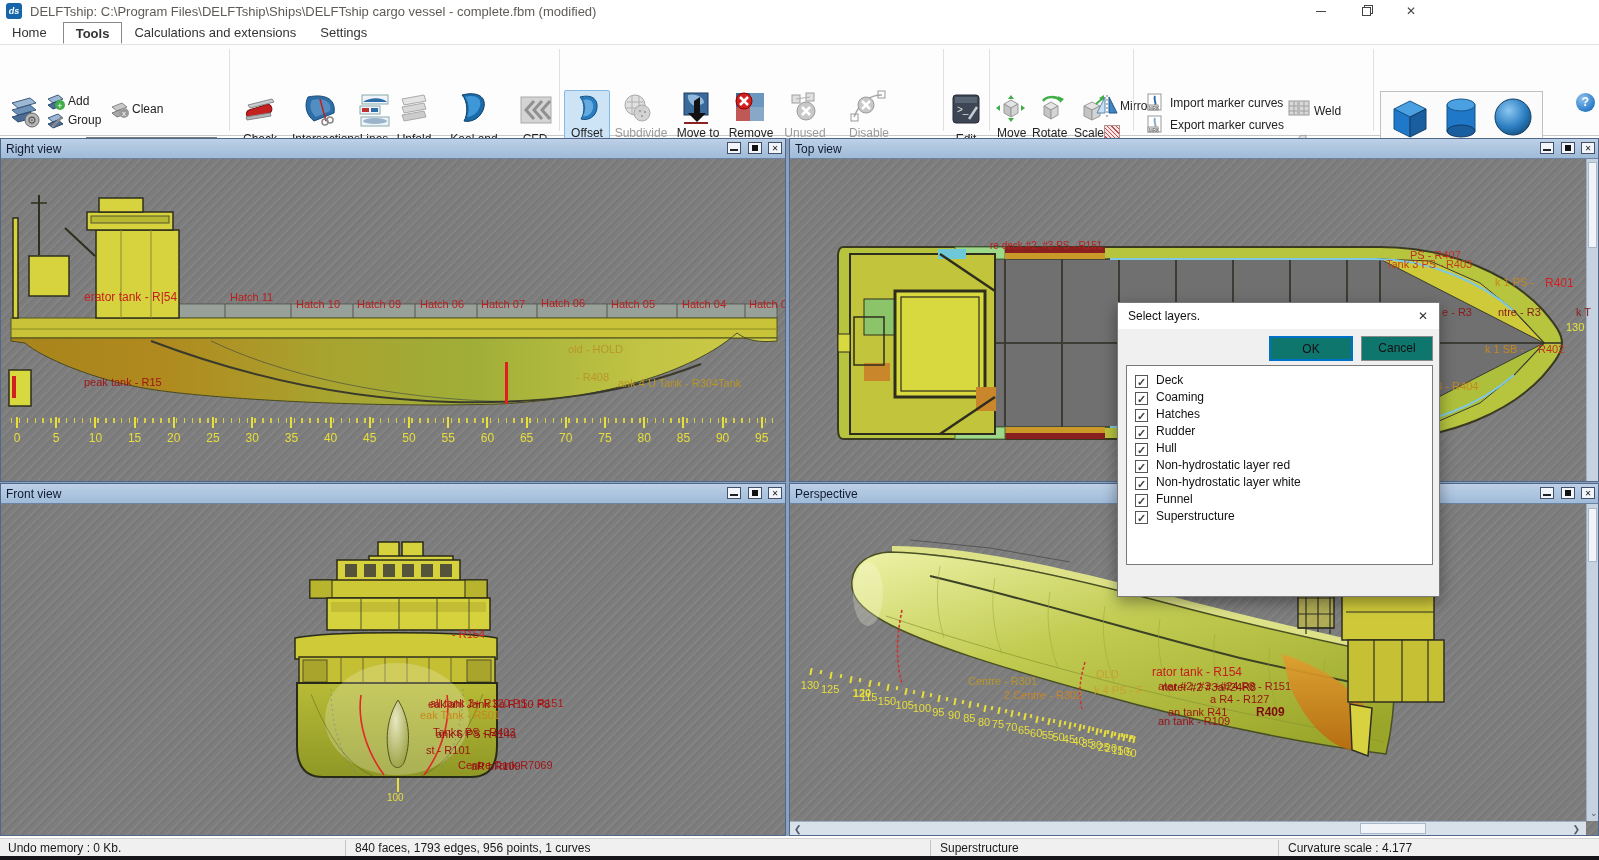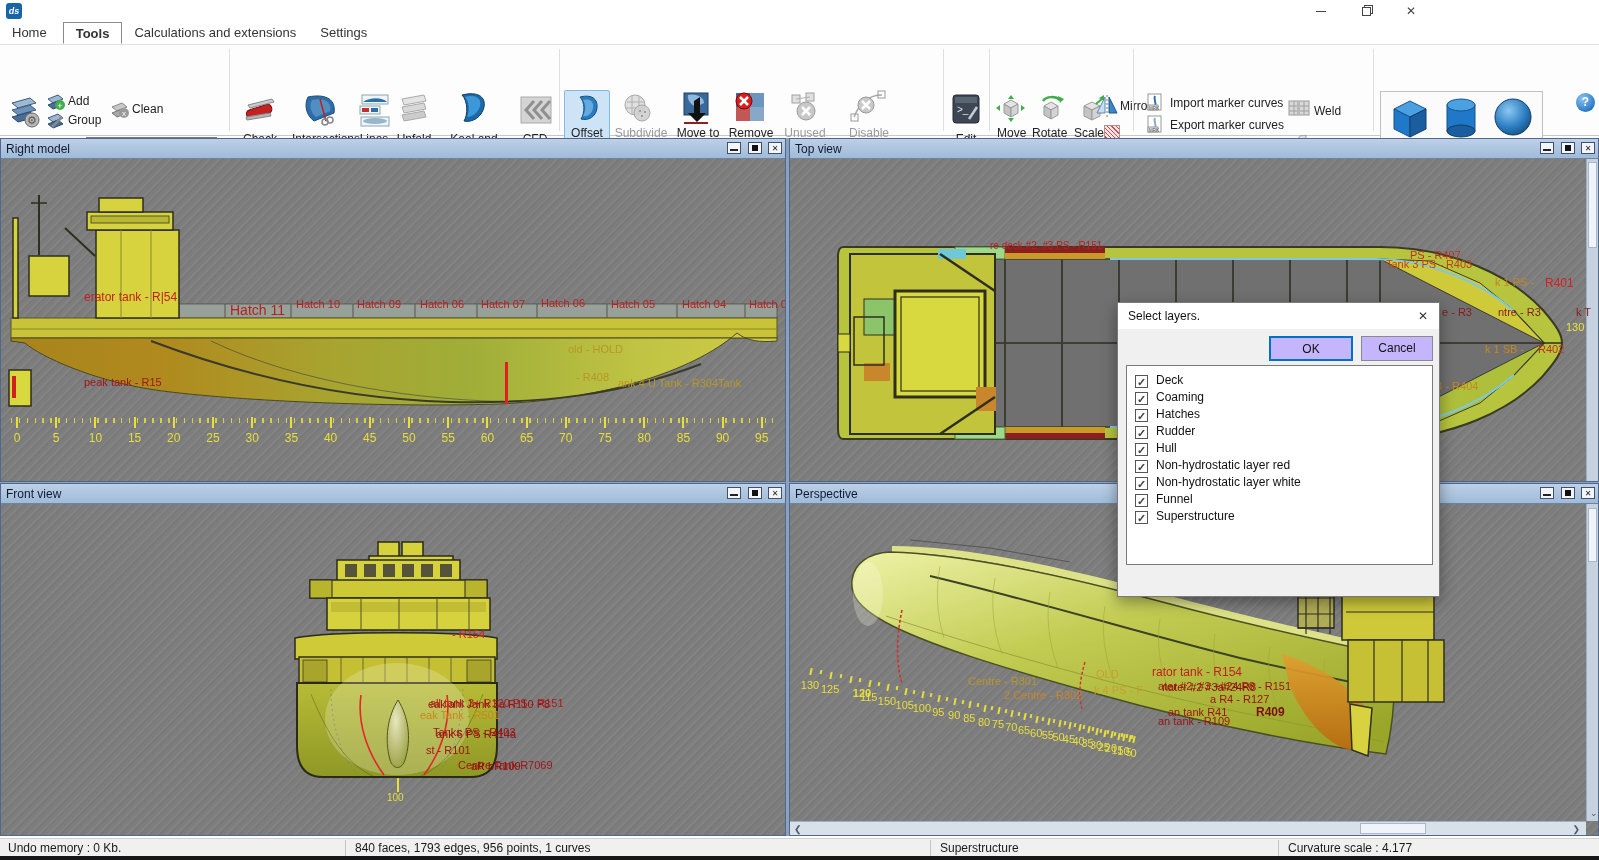--- a/index.html
+++ b/index.html
@@ -60,40 +60,41 @@
   .sbv { position:absolute; width:12px; background:#c6d2df; border-left:1px solid #9fb0c2; }
   .sbh { position:absolute; height:14px; background:#d8e0e9; border-top:1px solid #9fb0c2; }
   .sbthumb { position:absolute; background:#f0f4f8; border:1px solid #a8b8c8; }
   .sbarrow { position:absolute; font-size:9px; color:#4a5a6a; line-height:12px; }
   
   #dialog { position:absolute; left:1117px; top:302px; width:323px; height:295px; background:#f0f0f0;
     border:1px solid #7a7a7a; box-shadow:0 5px 14px rgba(0,0,0,0.38); z-index:100; }
   #dlg-title { position:absolute; left:0; top:0; right:0; height:26px; background:#fff; }
   #dlg-title .t { position:absolute; left:10px; top:6px; font-size:12px; color:#111; }
   #dlg-close { position:absolute; right:8px; top:5px; width:16px; height:16px; font-size:12px; color:#333; text-align:center; line-height:16px; }
-  .dbtn { position:absolute; top:33px; height:25px; background:#c4b5fd; font-size:12px; color:#111;
+  .dbtn { position:absolute; top:33px; height:25px; background:#0f766e; font-size:12px; color:#111;
     text-align:center; line-height:22px; }
   #dlg-ok { left:151px; width:84px; border:2px solid #0071c8; }
   #dlg-cancel { left:243px; width:72px; border:1px solid #8a8a8a; }
   #dlg-list { position:absolute; left:8px; top:62px; width:307px; height:200px; background:#fff; border:1px solid #7a7a7a; padding-top:4px; }
   .dlg-row { height:17px; padding-left:8px; }
   .dlg-cb { display:inline-block; width:13px; height:13px; border:1px solid #555; background:#fff;
     font-size:11px; line-height:12px; text-align:center; color:#444; vertical-align:-2px; font-weight:bold; }
   .dlg-lbl { font-size:12px; color:#111; margin-left:8px; }
   
   #statusbar { position:absolute; left:0; top:838px; width:1599px; height:18px; background:#f0f0f0; border-top:1px solid #d2d2d2; }
   #statusbar .seg { position:absolute; top:2px; font-size:12px; color:#1a1a1a; white-space:nowrap; }
   #statusbar .ssep { position:absolute; top:1px; width:1px; height:16px; background:#c4c4c4; }
   #bottomstrip { position:absolute; left:0; top:856px; width:1599px; height:4px; background:#15151a; }
 </style>
 </head>
 <body>
 
 <div id="titlebar">
   <div id="app-icon">ds</div>
+  <div id="title-text">DELFTship: C:\Program Files\DELFTship\Ships\DELFTship cargo vessel - complete.fbm (modified)</div>
   <div class="wctl min"><span class="minbar"></span></div>
   <div class="wctl max"><span class="sq sq2"></span></div>
   <div class="wctl close">✕</div>
 </div>
 
 <div id="menubar">
     <div class="tab">Home</div>
     <div class="tab active">Tools</div>
     <div class="tab">Calculations and extensions</div>
     <div class="tab">Settings</div>
@@ -400,21 +401,21 @@
   <div class="rlab c" style="left:1488px;top:96px;width:50px;font-size:11px">Sphere</div>
   <div class="rcap" style="left:1374px;width:176px">3D Primitives</div>
   <div class="helpc" style="left:1527px">?</div>
   <div class="ricon" style="left:1576px;top:48px;width:19px;height:19px;border-radius:50%;background:radial-gradient(circle at 35% 30%,#8ec2ee,#2a7cc8 70%,#14508c);color:#fff;font-size:12px;font-weight:bold;text-align:center;line-height:19px">?</div>
 </div>
 
 <div id="vparea">
 
   <div class="vp" style="left:0;top:0;width:786px;height:344px">
     <div class="vp-head">
-      <span class="vp-title">Right model</span>
+      <span class="vp-title">Right view</span>
       <span class="vp-btns">
         <span class="vpb mn"></span>
         <span class="vpb mx"></span>
         <span class="vpb cl"></span>
       </span>
     </div>
     <div class="vp-content">
       <svg width="784" height="323" viewBox="0 0 784 323">
         <defs>
           <linearGradient id="rvG" x1="0" y1="0" x2="1" y2="0">
@@ -499,21 +500,21 @@
           <span class="rlnum" style="left: 632.2px; top: 272px;">80</span>
           <div class="rltick" style="left: 681.4px; top: 258px; width: 2px; height: 11px;"></div>
           <span class="rlnum" style="left: 671.4px; top: 272px;">85</span>
           <div class="rltick" style="left: 720.6px; top: 258px; width: 2px; height: 11px;"></div>
           <span class="rlnum" style="left: 710.6px; top: 272px;">90</span>
           <div class="rltick" style="left: 759.8px; top: 258px; width: 2px; height: 11px;"></div>
           <span class="rlnum" style="left: 749.8px; top: 272px;">95</span>
         </div>
       <div class="abs" style="left:0;top:0;right:0;bottom:0">
           <span class="ann" style="left: 83px; top: 132px; color: rgb(196, 30, 30); font-size: 12px;">erator tank - R|54</span>
-          <span class="ann" style="left: 229px; top: 144px; color: rgb(184, 32, 32); font-size: 14px;">Hatch 11</span>
+          <span class="ann" style="left: 229px; top: 133px; color: rgb(184, 32, 32); font-size: 11px;">Hatch 11</span>
           <span class="ann" style="left: 295px; top: 140px; color: rgb(184, 32, 32); font-size: 11px;">Hatch 10</span>
           <span class="ann" style="left: 356px; top: 140px; color: rgb(184, 32, 32); font-size: 11px;">Hatch 09</span>
           <span class="ann" style="left: 419px; top: 140px; color: rgb(184, 32, 32); font-size: 11px;">Hatch 06</span>
           <span class="ann" style="left: 480px; top: 140px; color: rgb(184, 32, 32); font-size: 11px;">Hatch 07</span>
           <span class="ann" style="left: 540px; top: 139px; color: rgb(184, 32, 32); font-size: 11px;">Hatch 06</span>
           <span class="ann" style="left: 610px; top: 140px; color: rgb(184, 32, 32); font-size: 11px;">Hatch 05</span>
           <span class="ann" style="left: 681px; top: 140px; color: rgb(184, 32, 32); font-size: 11px;">Hatch 04</span>
           <span class="ann" style="left: 748px; top: 140px; color: rgb(184, 32, 32); font-size: 11px;">Hatch 0</span>
           <span class="ann" style="left: 567px; top: 185px; color: rgb(184, 150, 42); font-size: 11px;">old - HOLD</span>
           <span class="ann" style="left: 575px; top: 213px; color: rgb(184, 150, 42); font-size: 11px;">- R408</span>

